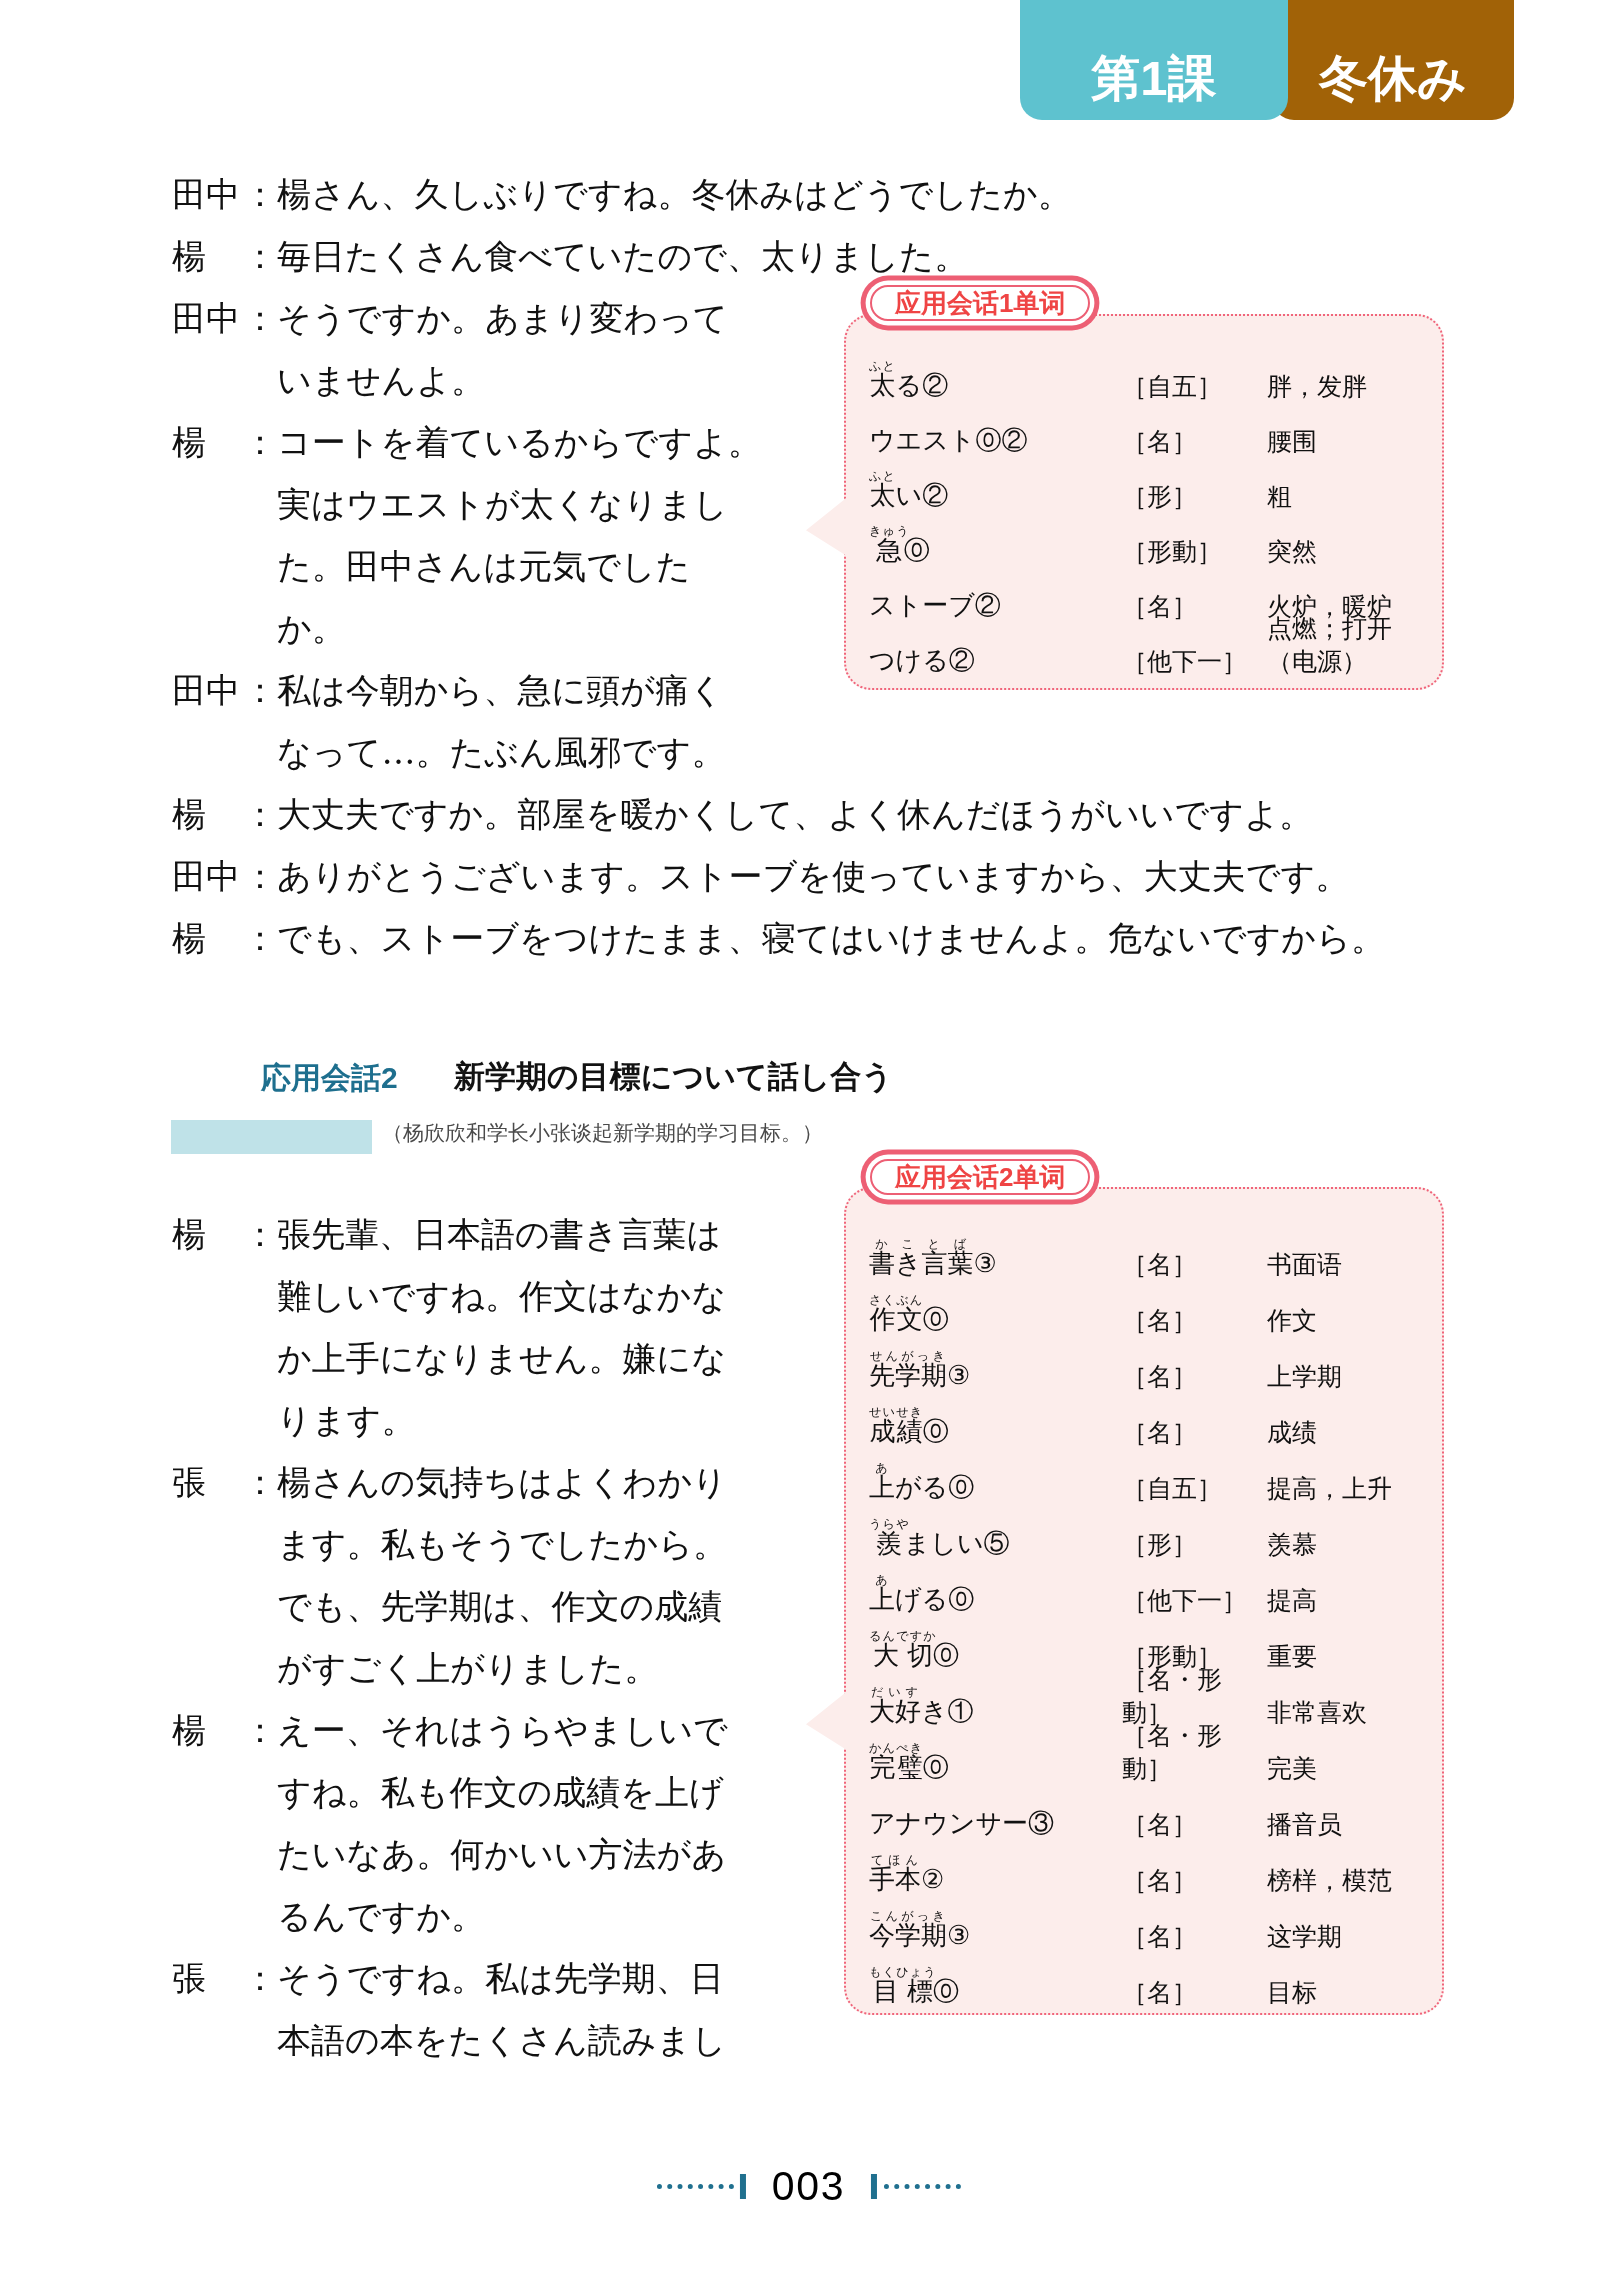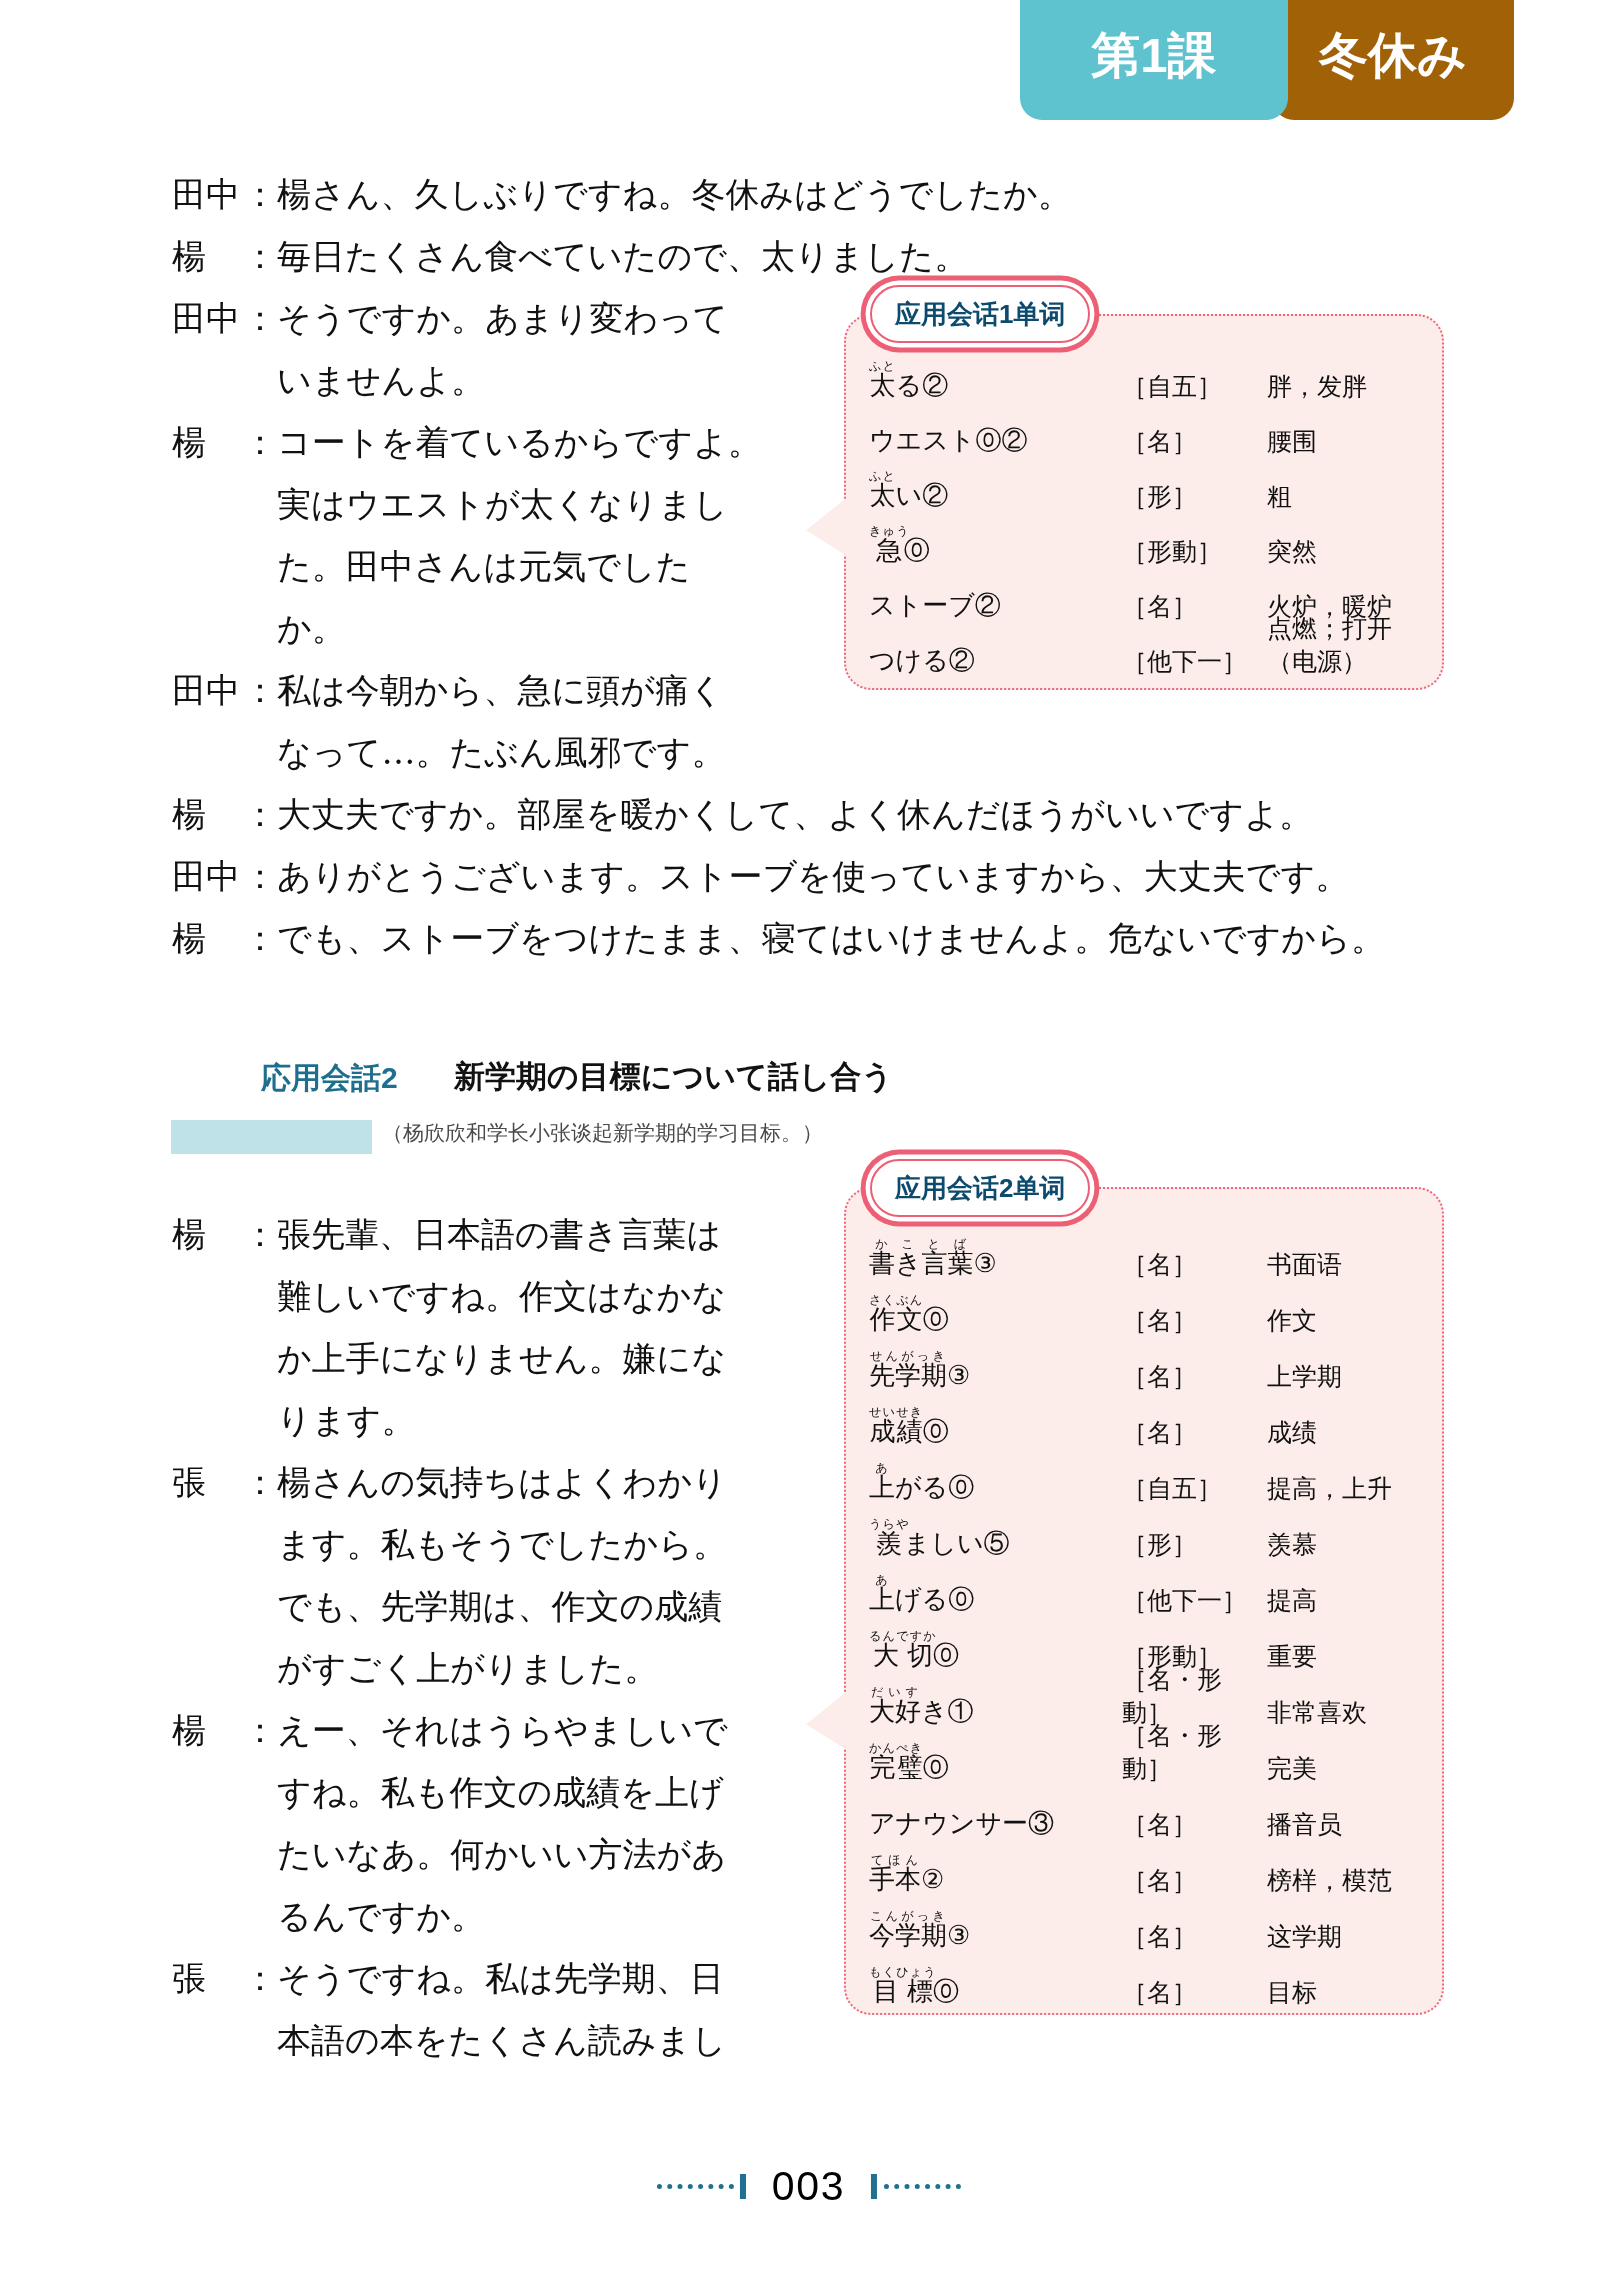--- a/index.html
+++ b/index.html
@@ -2,21 +2,21 @@
 <html style="font-size:9px"><head>
 <meta charset="utf-8">
 <style>
   html,body{margin:0;padding:0;background:#fff;}
   .page{position:relative;width:1617px;height:2273px;background:#ffffff;overflow:hidden;
         font-family:"DejaVu Serif", serif;color:#111;}
 
   
   .tab{position:absolute;top:0;height:120px;display:flex;align-items:flex-end;justify-content:center;
        border-radius:0 0 22px 22px;font-family:"Liberation Sans", sans-serif;
-       color:#fff;font-size:49px;font-weight:bold;padding-bottom:31px;box-sizing:border-box;}
+       color:#fff;font-size:49px;font-weight:bold;padding-bottom:8px;box-sizing:border-box;}
   .tab-lesson{left:1020px;width:268px;z-index:3;}
   .tab-title{left:1272px;width:242px;z-index:2;}
 
   
   .dialogue{position:absolute;left:172px;width:1388px;font-size:34px;line-height:62px;}
   .utt{display:flex;align-items:flex-start;}
   .spk{flex:0 0 71px;white-space:pre;}
   .colon{flex:0 0 34px;}
   .txt{flex:1;white-space:pre-wrap;}
   #dialogue1{top:163px;}
@@ -33,22 +33,22 @@
   .vrow{display:flex;align-items:flex-end;}
   #vbox1 .vrow{height:55px;}
   #vbox2 .vrow{height:56px;}
   .vword{flex:0 0 253px;font-size:26px;}
   .vword ruby rt{font-size:12.2px;letter-spacing:1.1px;}
   .vpos{flex:0 0 145px;font-size:25px;}
   .vmean{flex:1;font-size:25px;}
 
   .pill{position:absolute;z-index:6;background:#fff;border:2.2px solid #ed5f74;border-radius:33px;
         box-shadow:0 0 0 4.4px #fff, 0 0 0 9.4px #ed5f74;
-        font-family:"Liberation Sans", sans-serif;font-weight:bold;color:#0c4a6e;
-        font-size:26px;padding:14px 23px;line-height:1;}
+        font-family:"Liberation Sans", sans-serif;font-weight:bold;color:#ef4444;
+        font-size:26px;padding:3px 23px;line-height:1;}
   #pill1{left:870px;top:285px;}
   #pill2{left:870px;top:1159px;}
 
   .tail{position:absolute;width:44px;height:63px;background:#fcedeb;z-index:5;
         clip-path:polygon(100% 0, 100% 100%, 0 56%);}
   #tail1{left:806px;top:495px;}
   #tail2{left:806px;top:1689px;}
 
   
   .sec-label{position:absolute;left:261px;top:1058px;font-family:"Liberation Sans", sans-serif;

